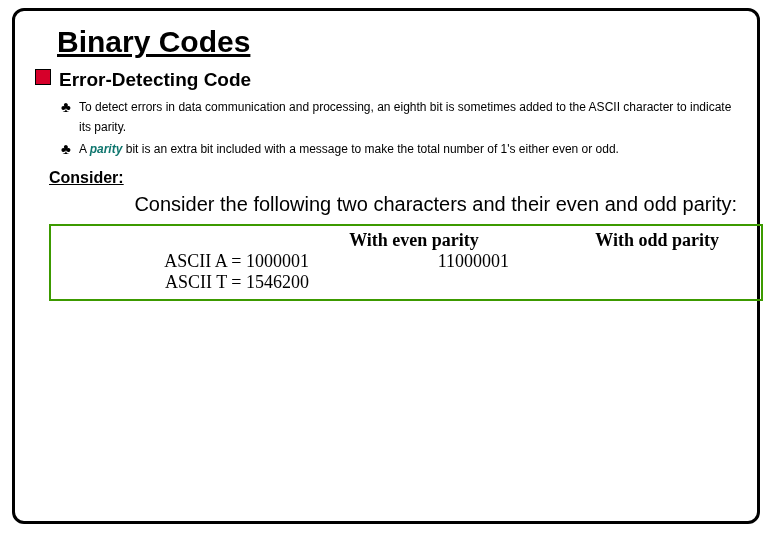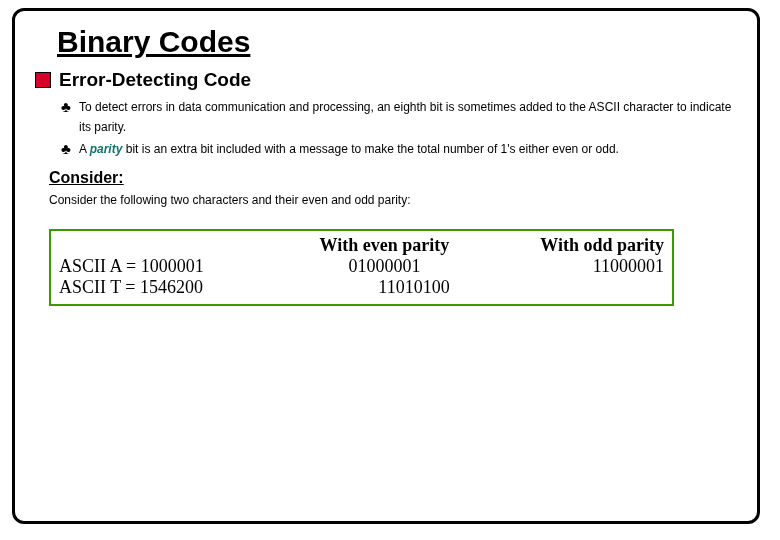--- a/index.html
+++ b/index.html
@@ -22,21 +22,20 @@
     position: relative;
   }
   .title {
     font-size: 30px;
     font-weight: bold;
     text-decoration: underline;
     margin: 0 0 10px 22px;
   }
   .subhead-row {
     display: flex;
-    align-items: center;
     margin-bottom: 6px;
   }
   .red-box {
     width: 14px;
     height: 14px;
     background: #d6002a;
     border: 1px solid #000;
     margin-right: 8px;
     flex: 0 0 auto;
   }
@@ -67,42 +66,43 @@
     font-style: italic;
     font-weight: bold;
   }
   .example-label {
     font-size: 16px;
     font-weight: bold;
     text-decoration: underline;
     margin: 6px 0 6px 14px;
   }
   .example-intro {
-    font-size: 12px;
-    margin: 0 0 22px 14px;
+    font-size: 20px;
+    margin: 0 0 8px 14px;
+    text-align: right;
   }
   .parity-table {
     margin: 0 0 0 14px;
     border: 2px solid #3c9a00;
-    width: 625px;
+    width: 714px;
     box-sizing: border-box;
     padding: 4px 8px 6px 8px;
   }
   .pt-head {
     display: flex;
     font-family: "Times New Roman", Times, serif;
     font-size: 18px;
     font-weight: bold;
   }
   .pt-row {
     display: flex;
     font-family: "Times New Roman", Times, serif;
     font-size: 18px;
   }
-  .pt-c0 { width: 250px; text-align: left; }
+  .pt-c0 { width: 250px; text-align: right; }
   .pt-c1 { width: 210px; text-align: center; }
   .pt-c2 { width: 200px; text-align: right; }
 </style>
 </head>
 <body>
 
 <div class="frame">
 
   <div class="title">Binary Codes</div>
 
@@ -128,22 +128,20 @@
   <div class="example-intro">Consider the following two characters and their even and odd parity:</div>
 
   <div class="parity-table">
     <div class="pt-head">
       <span class="pt-c0"></span>
       <span class="pt-c1">With even parity</span>
       <span class="pt-c2">With odd parity</span>
     </div>
     <div class="pt-row">
       <span class="pt-c0">ASCII A = 1000001</span>
-      <span class="pt-c1">01000001</span>
       <span class="pt-c2">11000001</span>
     </div>
     <div class="pt-row">
       <span class="pt-c0">ASCII T = 1546200</span>
-      <span class="pt-c1">11010100</span>
     </div>
   </div>
 
 </div>
 
 </body></html>

